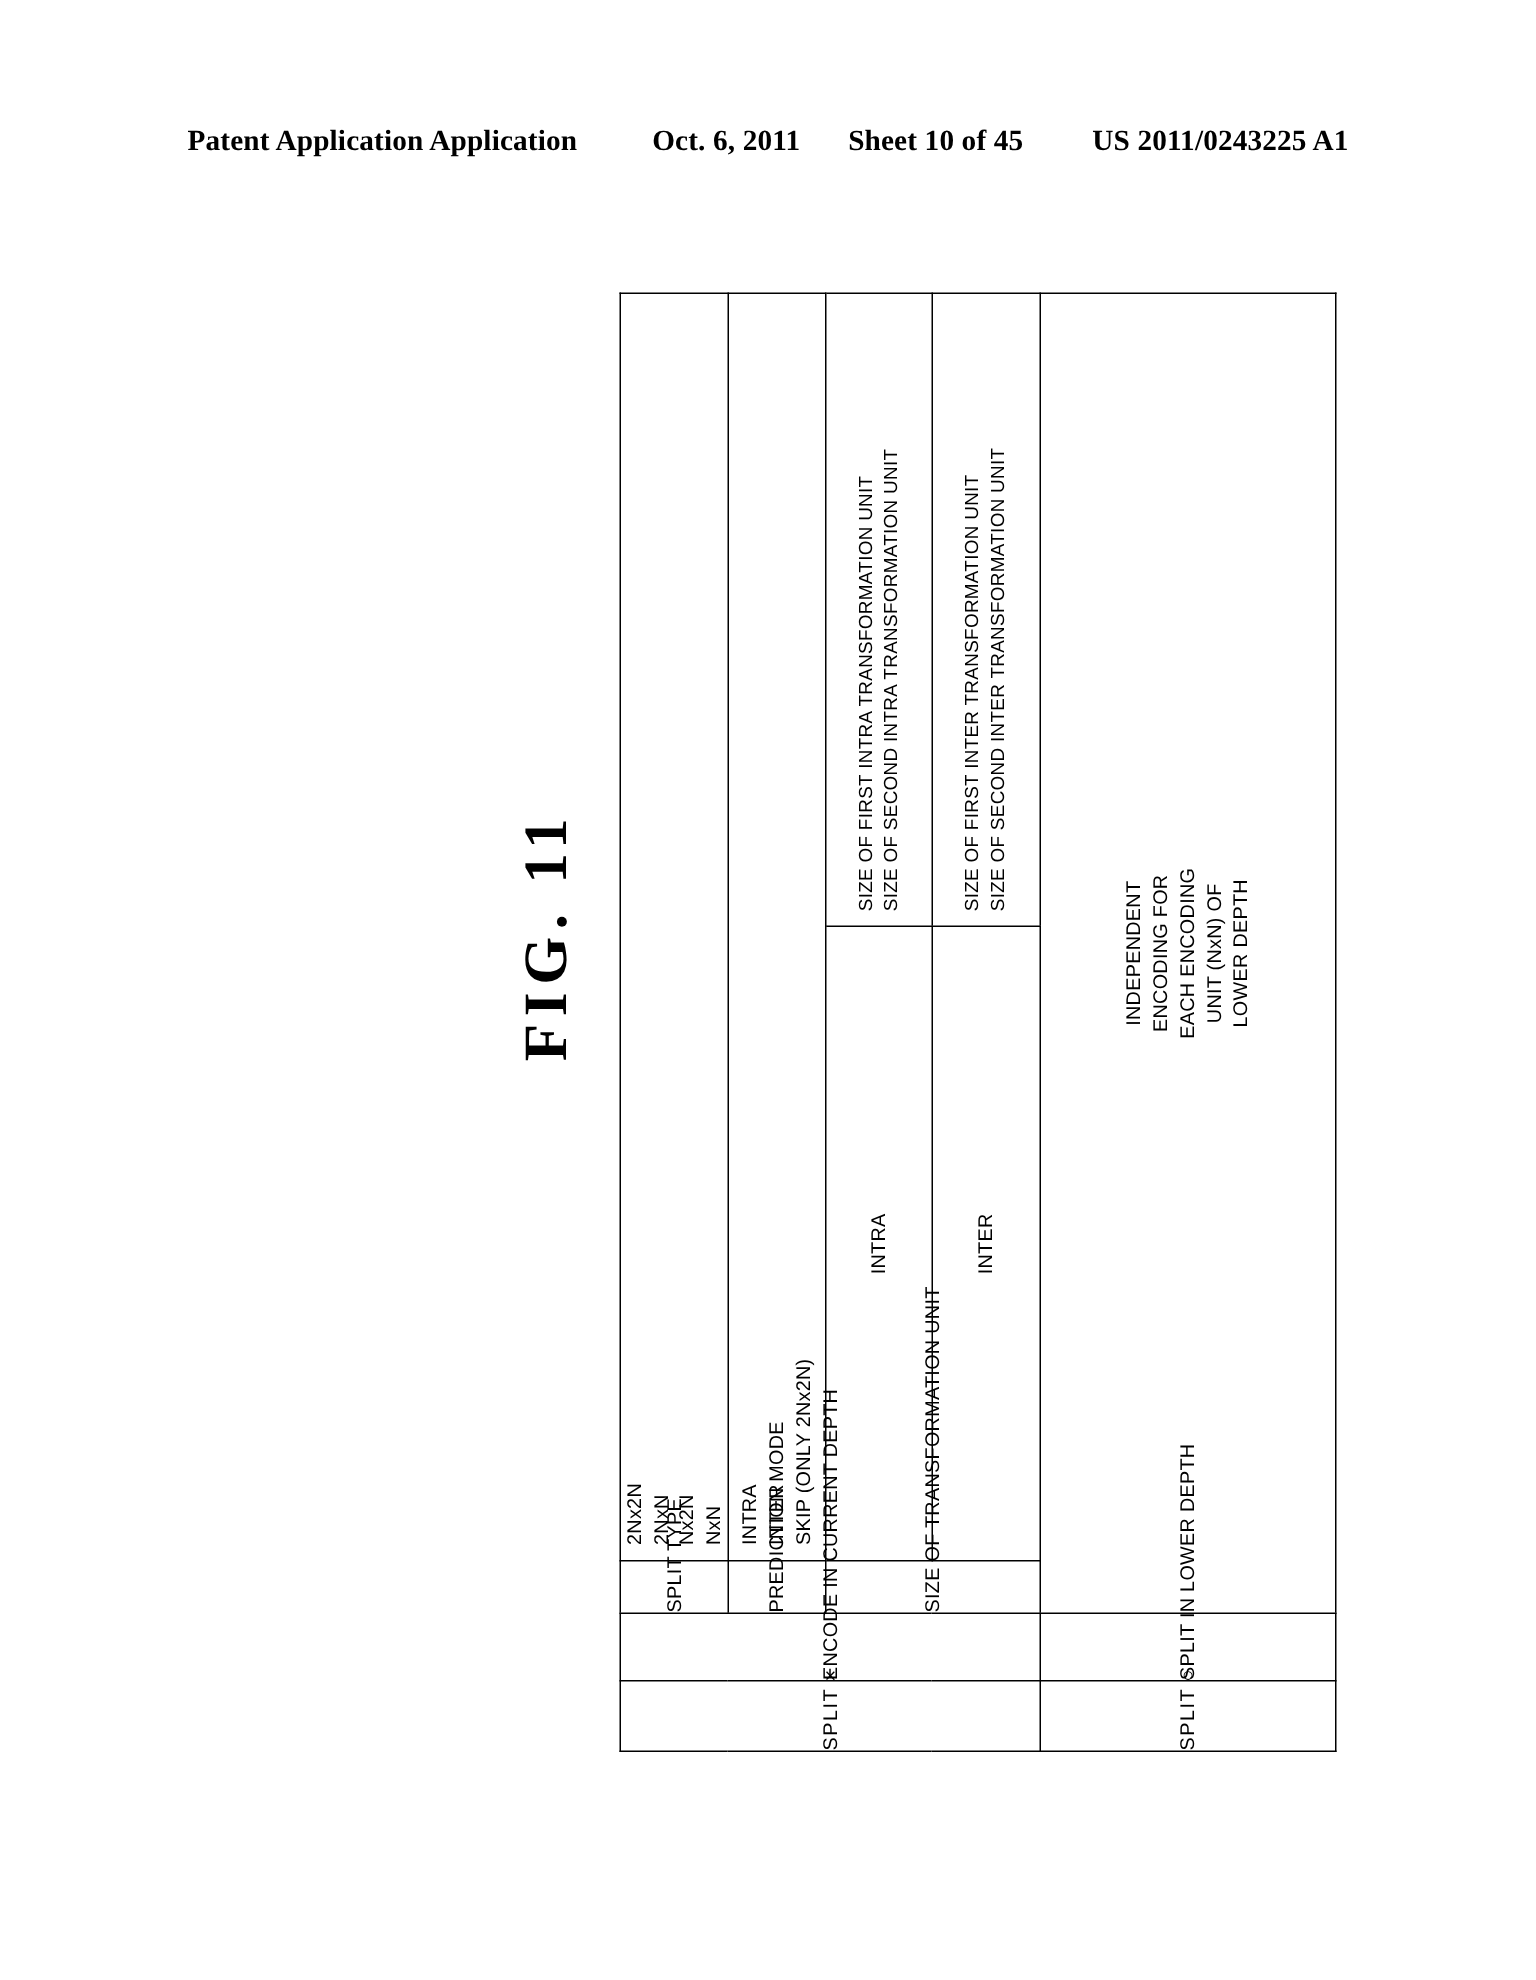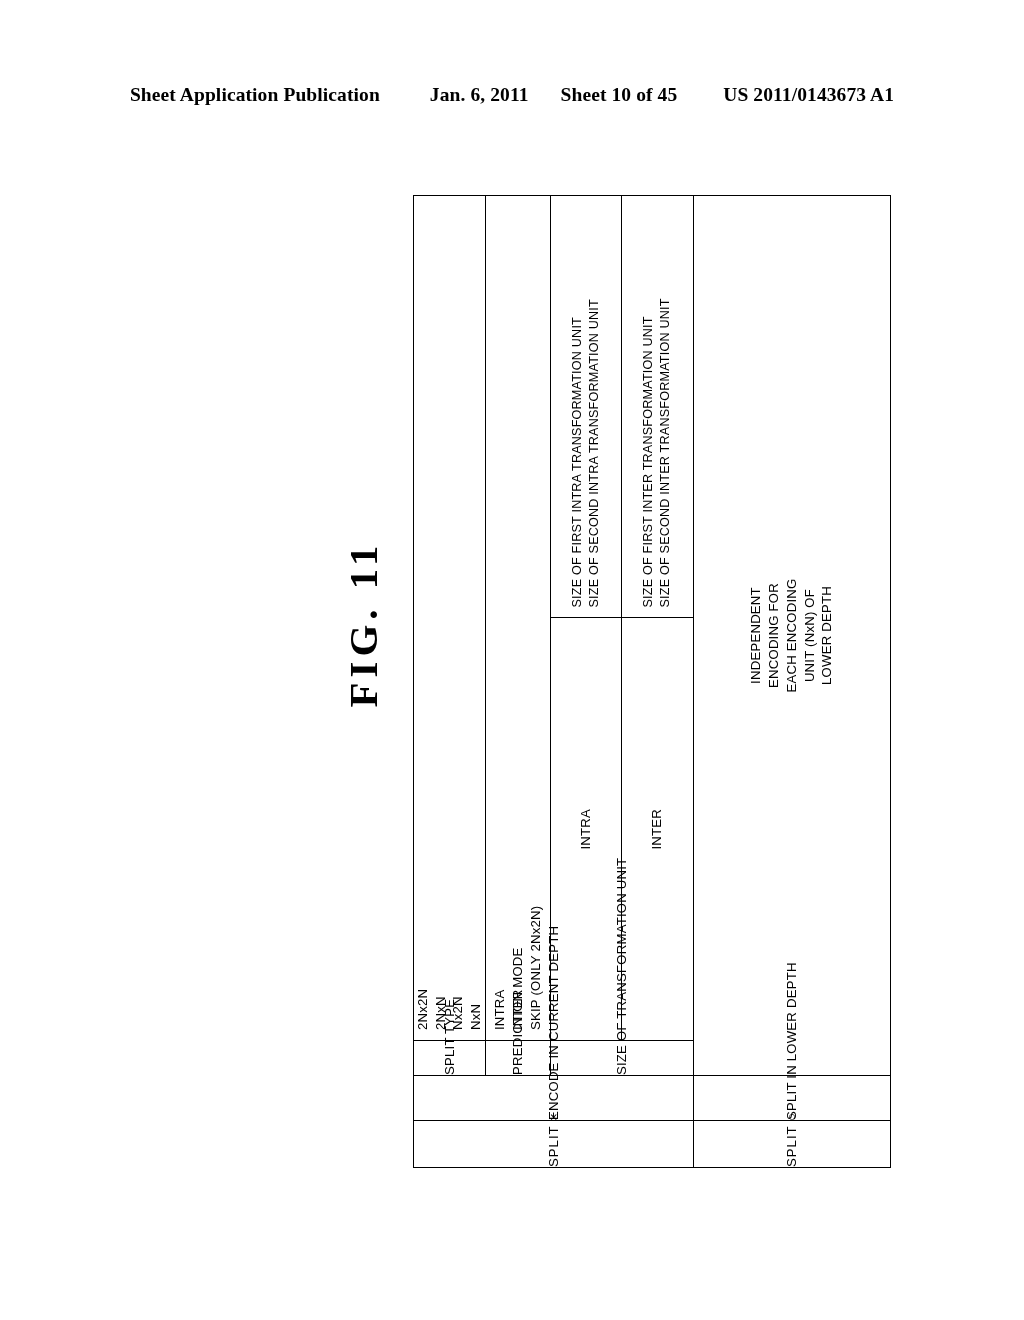--- a/index.html
+++ b/index.html
@@ -119,27 +119,27 @@
   .split-sym { letter-spacing: 1px; }
 
   
   .tf-cell { font-size: 12.6px; text-align: left; padding-left: 10px; }
   .mode-label { font-size: 13.2px; }
 </style>
 </head>
 <body>
 
 <div id="pub-header">
-  <span class="seg">Sheet Application Publication</span>
+  <span class="seg">Patent Application Application</span>
   <span class="gap-lg"></span>
-  <span class="seg">Jan. 6, 2011</span>
+  <span class="seg">Oct. 6, 2011</span>
   <span class="gap-md"></span>
   <span class="seg">Sheet 10 of 45</span>
   <span class="gap-xl"></span>
-  <span class="seg">US 2011/0143673 A1</span>
+  <span class="seg">US 2011/0243225 A1</span>
 </div>
 
 <div id="fig-label">FIG.  11</div>
 
 <div id="fig-rotator">
   <table class="fig-table">
     <tbody>
 
       <tr>
         <td class="outer-left outer-top hdr" rowspan="4" style="width:46px;">

